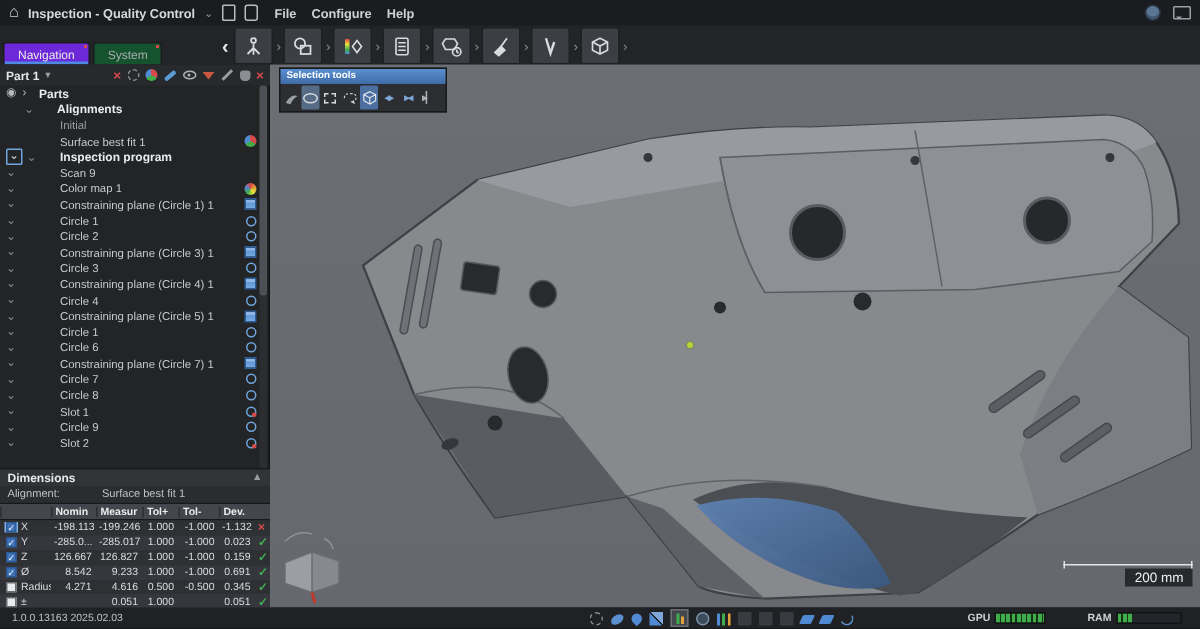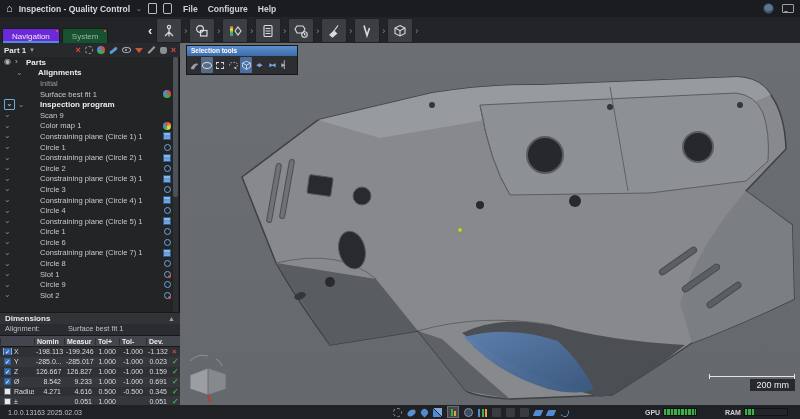--- a/index.html
+++ b/index.html
@@ -320,80 +320,80 @@
         <span class="t-label">Constraining plane (Circle 1) 1</span>
         <span class="t-icon"></span>
       </div>
 
       <div class="tree-row lvl2 st-check icon-circle">
         <span class="t-left"></span>
         <span class="t-label">Circle 1</span>
         <span class="t-icon"></span>
       </div>
 
+
+      <div class="tree-row lvl2 st-check icon-circle">
+        <span class="t-left"></span>
+        <span class="t-label">Circle 2</span>
+        <span class="t-icon"></span>
+      </div>
+
       <div class="tree-row lvl2 st-check icon-plane">
         <span class="t-left"></span>
-        <span class="t-label">Constraining plane (Circle 2) 1</span>
-        <span class="t-icon"></span>
-      </div>
-
-      <div class="tree-row lvl2 st-check icon-circle">
-        <span class="t-left"></span>
-        <span class="t-label">Circle 2</span>
+        <span class="t-label">Constraining plane (Circle 3) 1</span>
+        <span class="t-icon"></span>
+      </div>
+
+      <div class="tree-row lvl2 st-check icon-circle">
+        <span class="t-left"></span>
+        <span class="t-label">Circle 3</span>
         <span class="t-icon"></span>
       </div>
 
       <div class="tree-row lvl2 st-check icon-plane">
         <span class="t-left"></span>
-        <span class="t-label">Constraining plane (Circle 3) 1</span>
-        <span class="t-icon"></span>
-      </div>
-
-      <div class="tree-row lvl2 st-check icon-circle">
-        <span class="t-left"></span>
-        <span class="t-label">Circle 3</span>
+        <span class="t-label">Constraining plane (Circle 4) 1</span>
+        <span class="t-icon"></span>
+      </div>
+
+      <div class="tree-row lvl2 st-check icon-circle">
+        <span class="t-left"></span>
+        <span class="t-label">Circle 4</span>
         <span class="t-icon"></span>
       </div>
 
       <div class="tree-row lvl2 st-check icon-plane">
         <span class="t-left"></span>
-        <span class="t-label">Constraining plane (Circle 4) 1</span>
-        <span class="t-icon"></span>
-      </div>
-
-      <div class="tree-row lvl2 st-check icon-circle">
-        <span class="t-left"></span>
-        <span class="t-label">Circle 4</span>
+        <span class="t-label">Constraining plane (Circle 5) 1</span>
+        <span class="t-icon"></span>
+      </div>
+
+      <div class="tree-row lvl2 st-check icon-circle">
+        <span class="t-left"></span>
+        <span class="t-label">Circle 1</span>
+        <span class="t-icon"></span>
+      </div>
+
+      <div class="tree-row lvl2 st-check icon-circle">
+        <span class="t-left"></span>
+        <span class="t-label">Circle 6</span>
         <span class="t-icon"></span>
       </div>
 
       <div class="tree-row lvl2 st-check icon-plane">
         <span class="t-left"></span>
-        <span class="t-label">Constraining plane (Circle 5) 1</span>
-        <span class="t-icon"></span>
-      </div>
-
-      <div class="tree-row lvl2 st-check icon-circle">
-        <span class="t-left"></span>
-        <span class="t-label">Circle 1</span>
-        <span class="t-icon"></span>
-      </div>
-
-      <div class="tree-row lvl2 st-check icon-circle">
-        <span class="t-left"></span>
-        <span class="t-label">Circle 6</span>
-        <span class="t-icon"></span>
-      </div>
-
-      <div class="tree-row lvl2 st-check icon-plane">
-        <span class="t-left"></span>
         <span class="t-label">Constraining plane (Circle 7) 1</span>
         <span class="t-icon"></span>
       </div>
 
+      <div class="tree-row lvl2 st-check icon-circle">
+        <span class="t-left"></span>
+        <span class="t-label">Circle 7</span>
+        <span class="t-icon"></span>
+      </div>
 
       <div class="tree-row lvl2 st-check icon-circle">
         <span class="t-left"></span>
         <span class="t-label">Circle 8</span>
         <span class="t-icon"></span>
       </div>
 
       <div class="tree-row lvl2 st-check icon-slot">
         <span class="t-left"></span>
         <span class="t-label">Slot 1</span>

